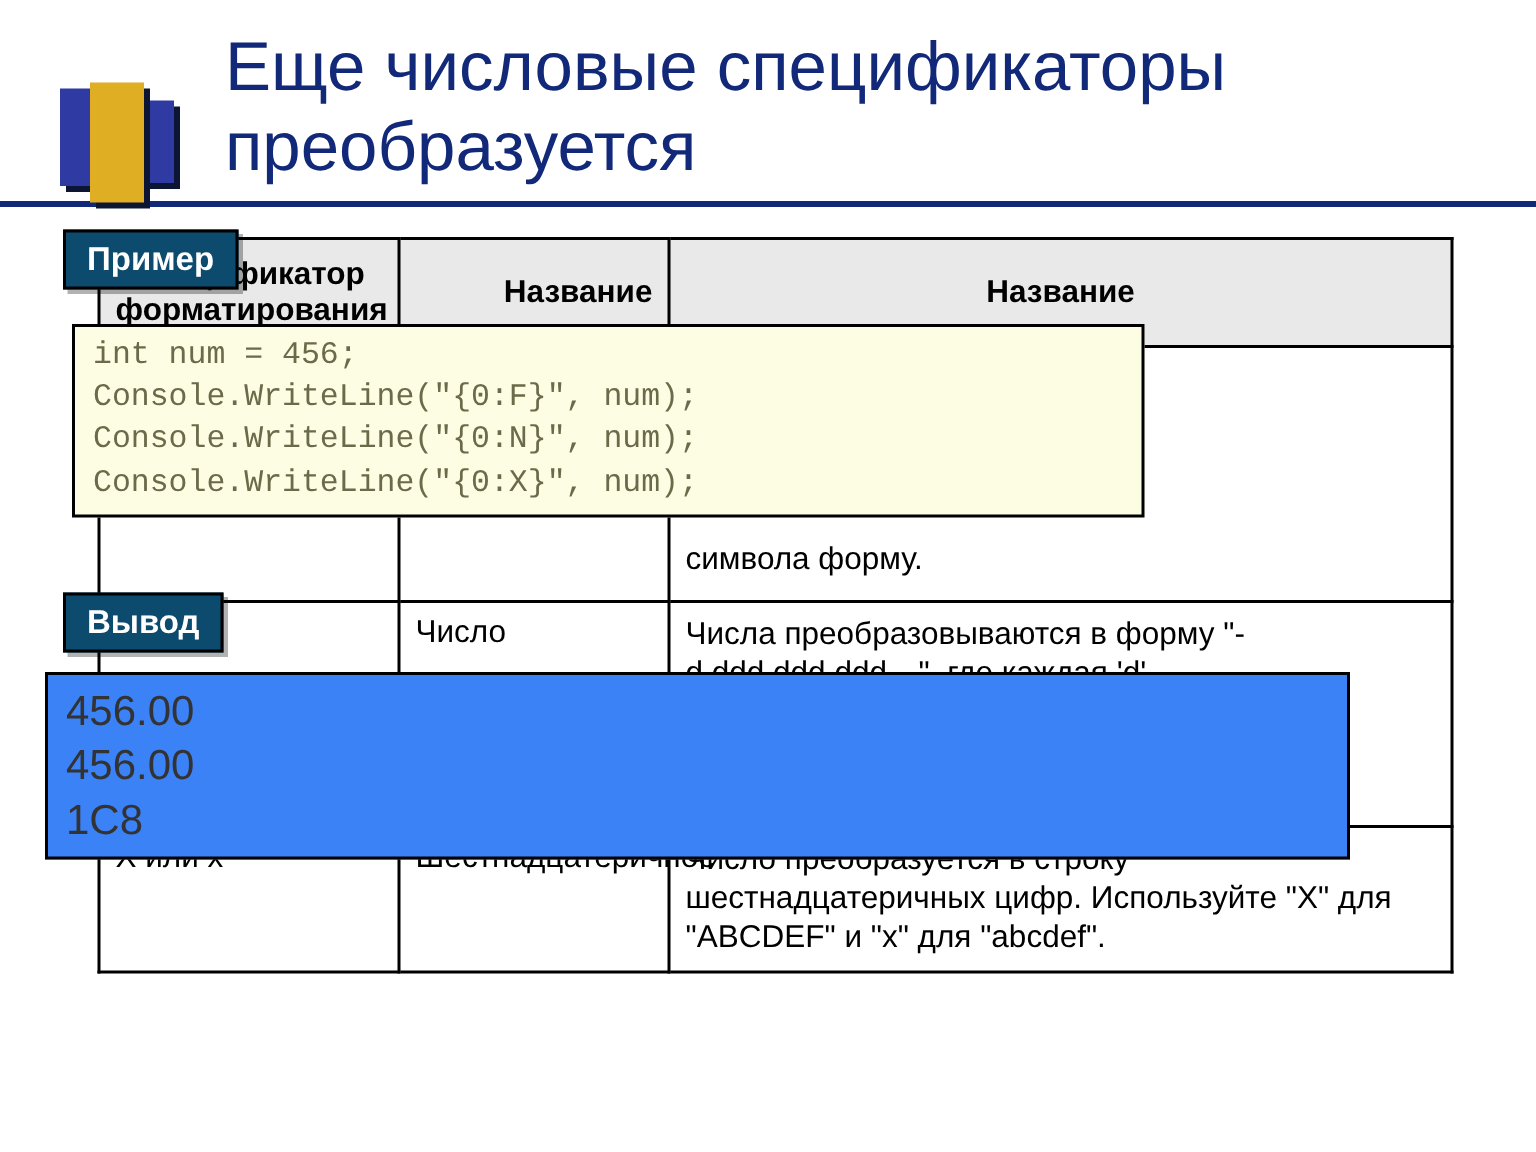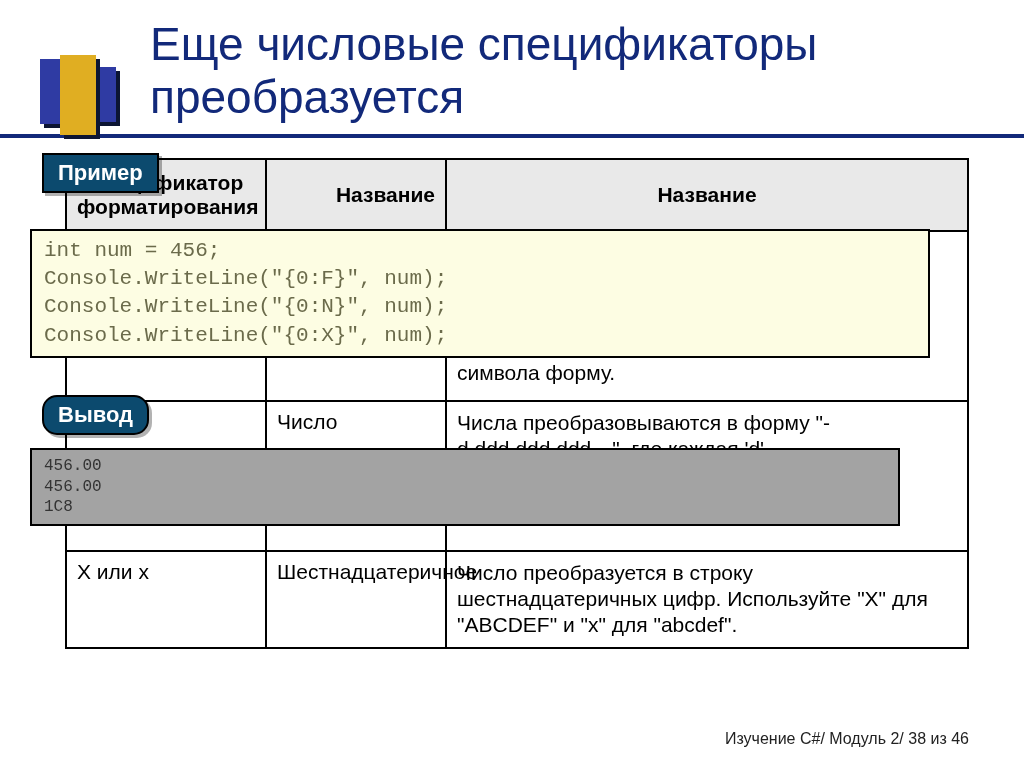--- a/index.html
+++ b/index.html
@@ -86,24 +86,24 @@
     font-family: "Courier New", monospace;
     font-size: 21px;
     line-height: 1.35;
     padding: 6px 12px;
     color: #6b6b4b;
     z-index: 5;
     white-space: pre;
   }
   .outbox {
     position: absolute;
-    background: #a3a3a3;
+    background: #3b82f6;
     border: 2px solid #000;
-    font-family: Liberation Mono, monospace;
-    font-size: 16px;
+    font-family: Liberation Sans, sans-serif;
+    font-size: 28px;
     line-height: 1.3;
     padding: 6px 12px;
     color: #333;
     z-index: 5;
     white-space: pre;
   }
   .footer {
     position: absolute;
     right: 55px;
     bottom: 20px;
@@ -153,27 +153,26 @@
         <td>X или x</td>
         <td>Шестнадцатеричное</td>
         <td class="desc">Число преобразуется в строку шестнадцатеричных цифр. Используйте "X" для "ABCDEF" и "x" для "abcdef".</td>
       </tr>
     </tbody>
       </table>
 
     <div class="tag tag-green" style="left:42px; top:15px;">
       <span>Пример</span>
     </div>
-    <div class="codebox" style="left:30px; top:78px; width:900px;margin-top:13px;">int num = 456;
+    <div class="codebox" style="left:48px; top:78px; width:715px;">int num = 456;
 Console.WriteLine("{0:F}", num);
 Console.WriteLine("{0:N}", num);
 Console.WriteLine("{0:X}", num);</div>
 
-    <div class="tag tag-green" style="left:42px; top:257px;border-radius:15px;">
+    <div class="tag tag-green" style="left:42px; top:257px;">
       <span>Вывод</span>
     </div>
     <div class="outbox" style="left:30px; top:310px; width:870px;">456.00
 456.00
 1C8</div>
   </div>
 
-  <div class="footer">Изучение C#/ Модуль 2/ 38 из 46</div>
 </div>
 
 </body></html>

